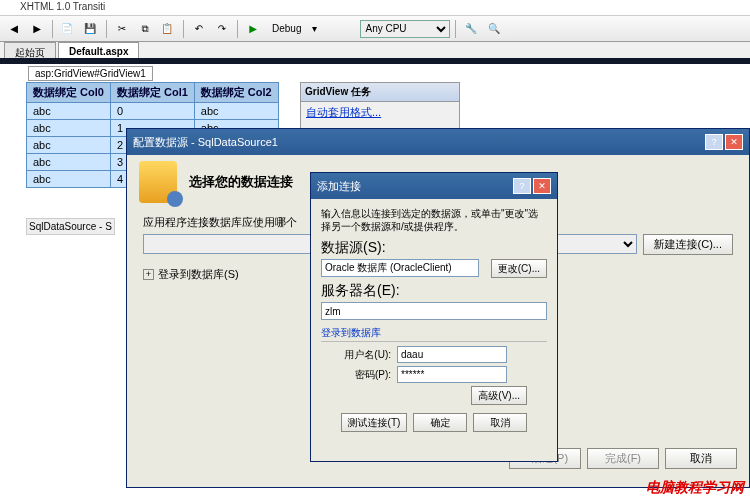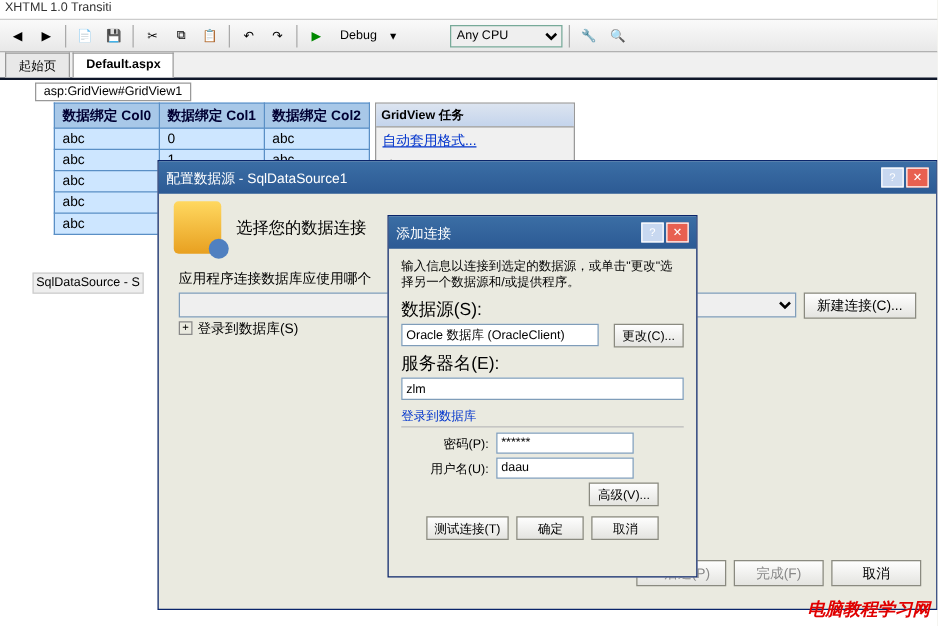--- a/index.html
+++ b/index.html
@@ -1,50 +1,50 @@
 <!DOCTYPE html>
 <html><head>
 <meta charset="utf-8">
 <style>
 *{box-sizing:border-box;margin:0;padding:0;font-family:"Microsoft YaHei","SimSun",Tahoma,sans-serif;font-size:11px}
 body{background:#fff;width:750px;height:501px;overflow:hidden;position:relative}
-.top-bar{height:16px;padding:1px 4px;color:#333;font-size:10px;border-bottom:1px solid #ccc}
+.top-bar{height:16px;padding:1px 20px;color:#333;font-size:10px;border-bottom:1px solid #ccc}
 .toolbar{height:26px;background:linear-gradient(#fafafa,#e8e8e8);border-bottom:1px solid #999;display:flex;align-items:center;padding:0 4px;gap:3px}
 .tb-btn{width:20px;height:20px;border:1px solid transparent;display:flex;align-items:center;justify-content:center;font-size:10px}
 .tb-sep{width:1px;height:18px;background:#aaa;margin:0 2px}
 .tb-label{margin-left:6px;font-size:10px}
 .tb-select{height:18px;width:90px;border:1px solid #7a9;font-size:10px}
-.tabs{height:22px;background:#f0f0f0;display:flex;padding-left:4px;border-bottom:2px solid #0f172a}
+.tabs{height:22px;background:#f0f0f0;display:flex;padding-left:4px;border-bottom:6px solid #0f172a}
 .tab{padding:3px 10px;background:#e8e8e8;border:1px solid #999;border-bottom:none;margin-right:2px;font-size:10px}
 .tab.active{background:#fff;font-weight:bold}
 .work{display:flex;position:relative}
 .crumb{position:absolute;top:2px;left:28px;background:#fff;border:1px solid #999;padding:1px 6px;font-size:10px;z-index:1}
-.grid-area{margin:18px 0 0 43px}
+.grid-area{margin:18px 0 0 26px}
 .gv{border-collapse:collapse;background:#cde6ff}
 .gv th,.gv td{border:1px solid #5a8fc5;padding:2px 6px;font-size:11px;text-align:left}
 .gv th{background:#a8c8e8;color:#003;font-weight:bold}
 .tasks{position:absolute;left:300px;top:18px;width:160px;background:#f0f0f0;border:1px solid #999}
 .tasks-h{background:linear-gradient(#dce4f0,#c4d4ec);padding:2px 4px;font-size:10px;font-weight:bold;border-bottom:1px solid #999}
 .tasks-row{padding:3px 5px;font-size:10px;display:flex;align-items:center;gap:4px}
 .tasks-row a{color:#0033cc;text-decoration:underline;cursor:pointer}
 .tasks-row select{flex:1;height:17px;font-size:10px}
 .ds-label{position:absolute;left:26px;top:154px;font-size:10px;background:#eee;padding:2px;border:1px solid #ccc}
 .wizard{position:absolute;left:126px;top:128px;width:624px;height:360px;background:#eaeae0;border:1px solid #0a246a}
 .wiz-title{height:26px;background:linear-gradient(#3b6ea5,#2c5a94);color:#fff;display:flex;align-items:center;padding:0 6px;font-size:11px}
 .wiz-title .sp{flex:1}
 .wiz-title .btns{display:flex;gap:2px}
 .title-btn{width:18px;height:16px;background:#c8d8f0;border:1px solid #fff;font-size:9px;text-align:center;line-height:14px}
 .title-btn.cl{background:#e86050;color:#fff}
 .wiz-head{display:flex;padding:6px 12px;align-items:center;gap:12px}
 .wiz-icon{width:38px;height:42px;background:linear-gradient(#ffd860,#e8a020);border-radius:4px;position:relative}
 .wiz-icon::after{content:"";position:absolute;bottom:-4px;right:-6px;width:16px;height:16px;background:#5080c0;border-radius:50%}
-.wiz-head-txt{font-size:13px;font-weight:normal}
+.wiz-head-txt{font-size:13px;font-weight:bold}
 .wiz-body{padding:6px 16px}
 .wiz-q{font-size:11px;margin-bottom:4px}
-.wiz-row{display:flex;gap:6px;margin-bottom:0}
+.wiz-row{display:flex;gap:6px;margin-bottom:12px}
 .wiz-row select,.wiz-row input[type=text]{flex:1;height:20px;border:1px solid #7f9db9;padding:0 3px;font-size:11px}
 .wiz-btn{height:21px;padding:0 10px;background:linear-gradient(#fefefe,#e4e4e0);border:1px solid #8a8a80;font-size:11px}
 .expando{display:flex;align-items:center;gap:4px;font-size:11px}
 .expando .box{width:11px;height:11px;border:1px solid #888;text-align:center;line-height:9px;font-size:9px}
 .wiz-foot{position:absolute;bottom:18px;right:12px;display:flex;gap:6px}
 .wiz-foot .wiz-btn{min-width:72px;color:#888}
 .dlg{position:absolute;left:310px;top:172px;width:248px;height:290px;background:#eaeae0;border:1px solid #0a246a;z-index:10}
 .dlg-body{padding:8px 10px}
 .dlg-desc{font-size:10px;margin-bottom:6px;line-height:1.3}
 .dlg-lbl{font-size:14px;margin:4px 0 2px}
@@ -198,26 +198,26 @@
     <div class="dlg-row">
       <input type="text" readonly="" value="Oracle 数据库 (OracleClient)" style="">
       <button class="sm-btn">更改(C)...</button>
     </div>
     <div class="dlg-lbl">服务器名(E):</div>
     <div class="dlg-row">
         <input type="text" value="zlm" style="">
       </div>
     <div class="fieldset-lbl">登录到数据库</div>
     <div class="frm-row">
+        <label>用户名(U):</label>
+        <input type="text" value="daau" style="">
+      </div>
+    <div class="frm-row">
         <label>密码(P):</label>
         <input type="text" value="******" style="">
-      </div>
-    <div class="frm-row">
-        <label>用户名(U):</label>
-        <input type="text" value="daau" style="">
       </div>
     <div class="adv-row"><button class="sm-btn">高级(V)...</button></div>
     <div class="dlg-foot">
       <button class="sm-btn">测试连接(T)</button>
       <button class="sm-btn">确定</button>
       <button class="sm-btn">取消</button>
     </div>
   </div>
 </div>
 

